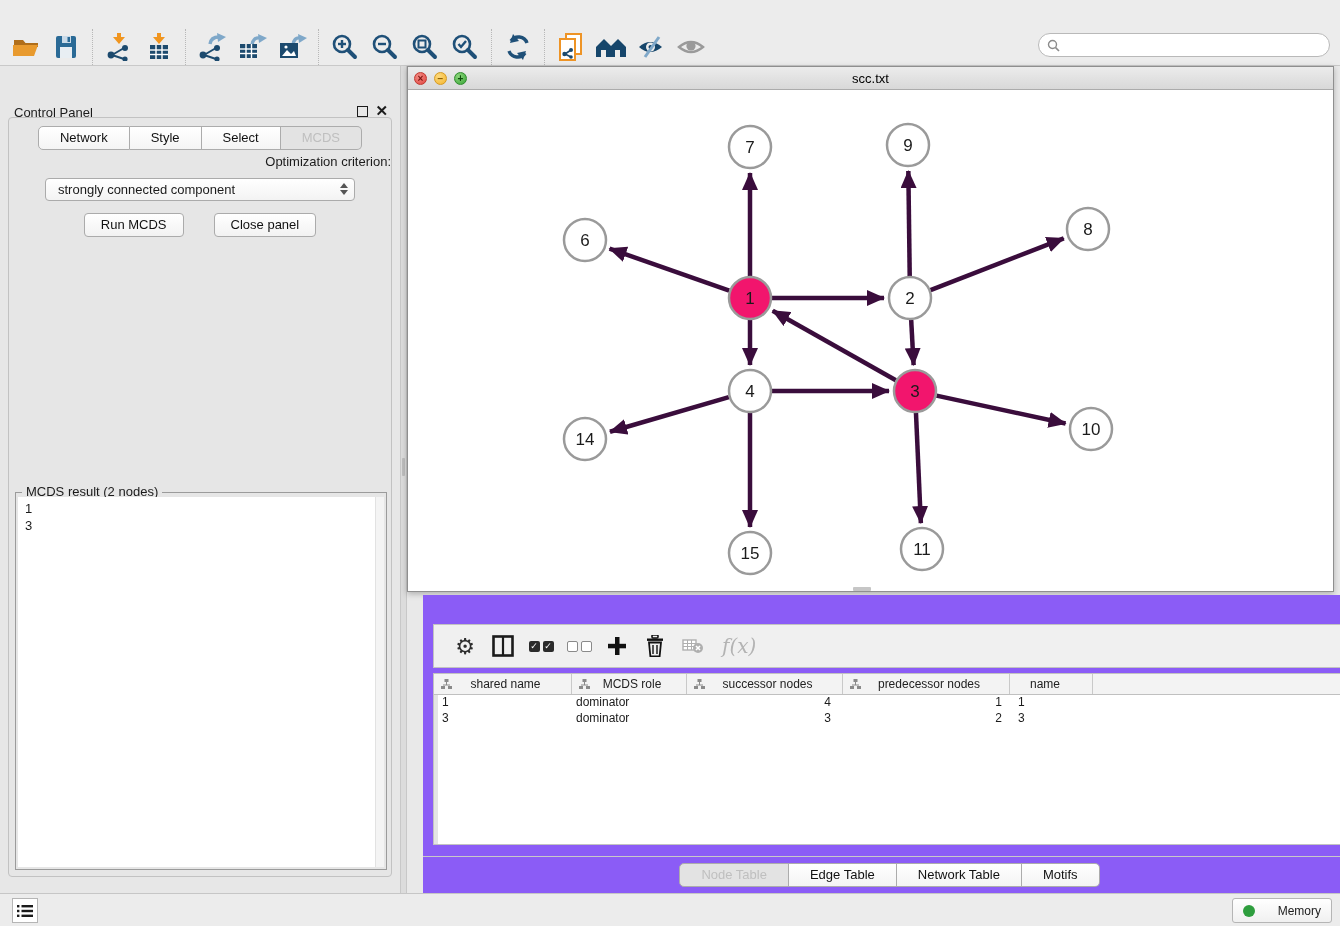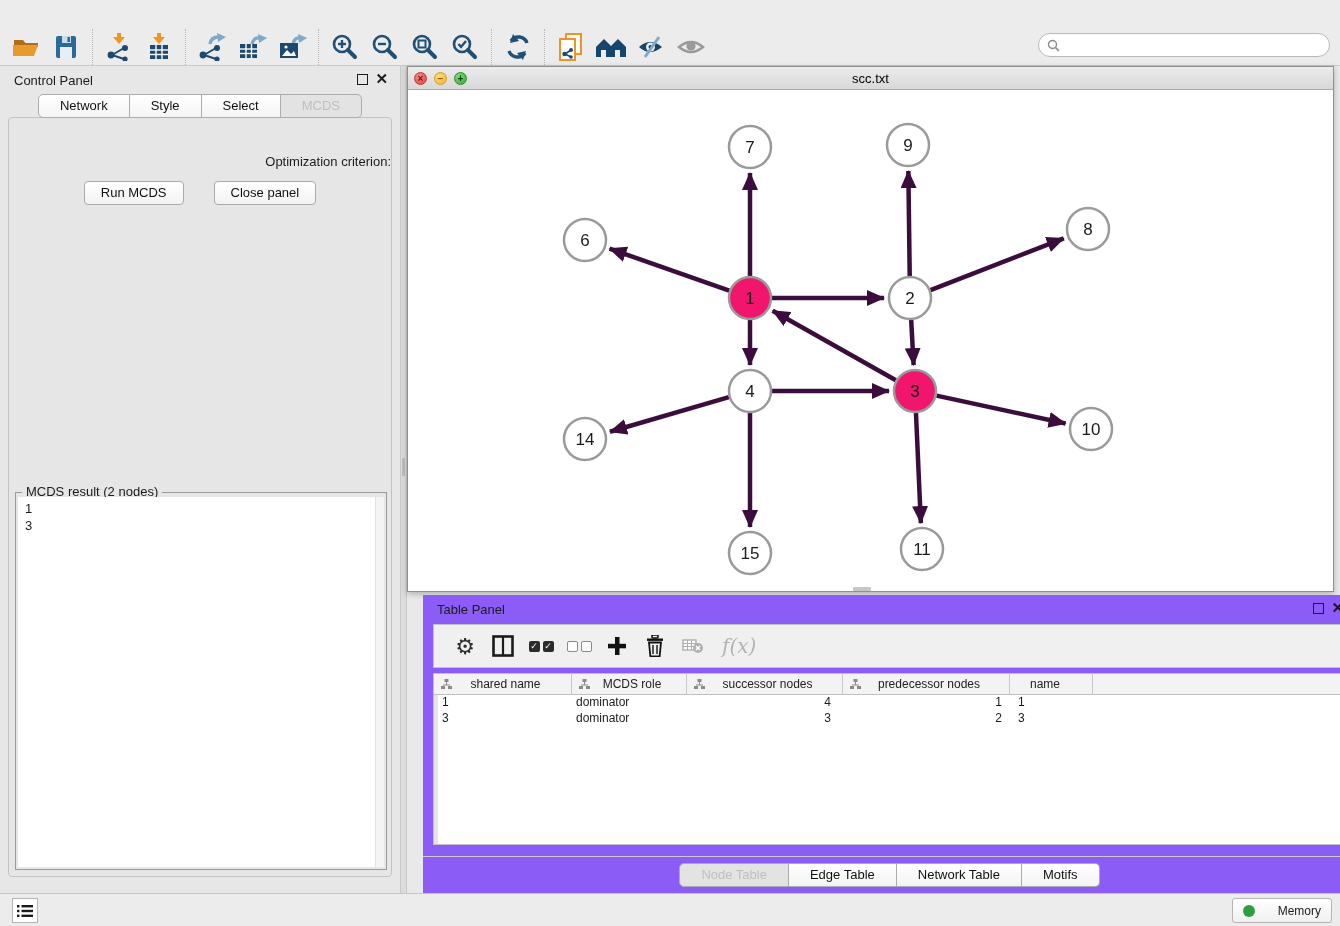--- a/index.html
+++ b/index.html
@@ -24,21 +24,21 @@
                  border:1px solid #B9B9B9; border-radius:12px; display:flex; align-items:center; padding-left:8px; }
   .search-wrap input { border:none; outline:none; flex:1; font-size:12px; background:transparent; margin-left:5px; }
 
   
   .control-panel { position:absolute; left:0; top:66px; width:400px; height:827px; background:#E7E7E7; }
   .v-divider { position:absolute; left:400px; top:66px; width:7px; height:827px; background:#DCDCDC; border-left:1px solid #C8C8C8; border-right:1px solid #C8C8C8;}
   .v-grip { position:absolute; left:1px; top:392px; width:3px; height:18px; background:#BDBDBD; border-radius:1px; }
   .workspace { position:absolute; left:407px; top:66px; width:933px; height:827px; background:#E9E9E9; }
 
   
-  .panel-head { position:relative; height:28px; }
+  .panel-head { position:relative; height:28px;margin-top:32px; }
   .panel-title { position:absolute; left:14px; top:7px; font-size:13px; color:#1b1b1b; }
   .panel-float { position:absolute; top:8px; width:11px; height:11px; border:1.6px solid #1b1b1b; background:transparent; }
   .panel-close { position:absolute; top:4px; font-size:15px; font-weight:bold; color:#1b1b1b; }
   .cp-float { right:32px; } .cp-close { right:12px; }
 
   .seg-tabs { display:flex; justify-content:center; position:relative; z-index:2; }
   .seg-tab { padding:3px 21px 4px; background:linear-gradient(#FFFFFF,#F4F4F4); border:1px solid #ACACAC; border-left:none;
              font-size:13px; color:#111; cursor:default; }
   .seg-tab:first-child { border-left:1px solid #ACACAC; border-radius:5px 0 0 5px; }
   .seg-tab:last-child { border-radius:0 5px 5px 0; }
@@ -289,20 +289,27 @@
       <span class="panel-close cp-close">✕</span>
     </div>
     <div class="seg-tabs">
       <div class="seg-tab">Network</div>
       <div class="seg-tab">Style</div>
       <div class="seg-tab">Select</div>
       <div class="seg-tab dim">MCDS</div>
     </div>
     <div class="cp-body">
       <div class="opt-label">Optimization criterion:</div>
+      <div class="select-box">
+        <span>strongly connected component</span>
+        <span class="stepper">
+            <span class="up"></span>
+            <span class="dn"></span>
+          </span>
+      </div>
       <div class="btn-row">
         <button class="mac-btn">Run MCDS</button>
         <button class="mac-btn">Close panel</button>
       </div>
       <div class="result-group">
         <span class="result-legend">MCDS result (2 nodes)</span>
         <div class="result-area">
           <div>1</div>
           <div>3</div>
           <div class="result-scroll"></div>

